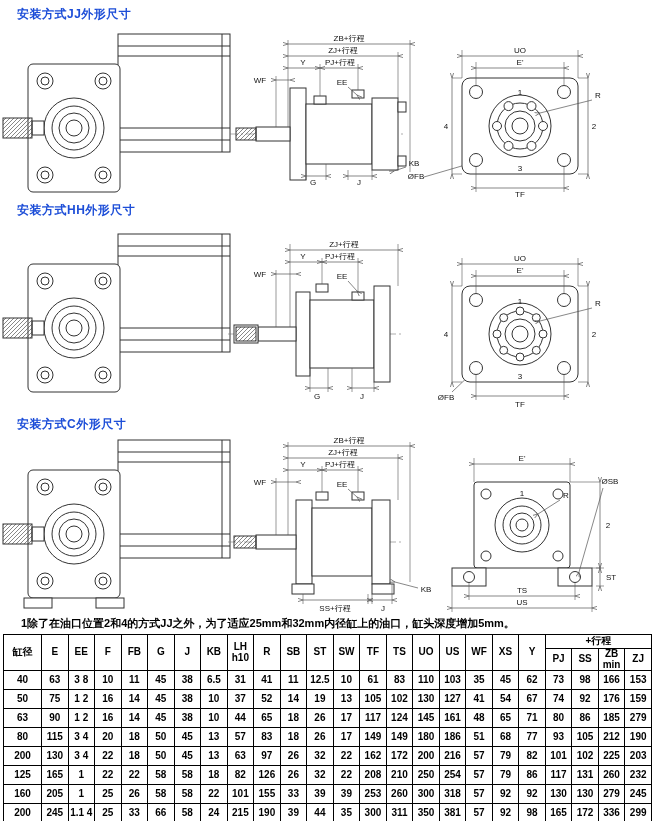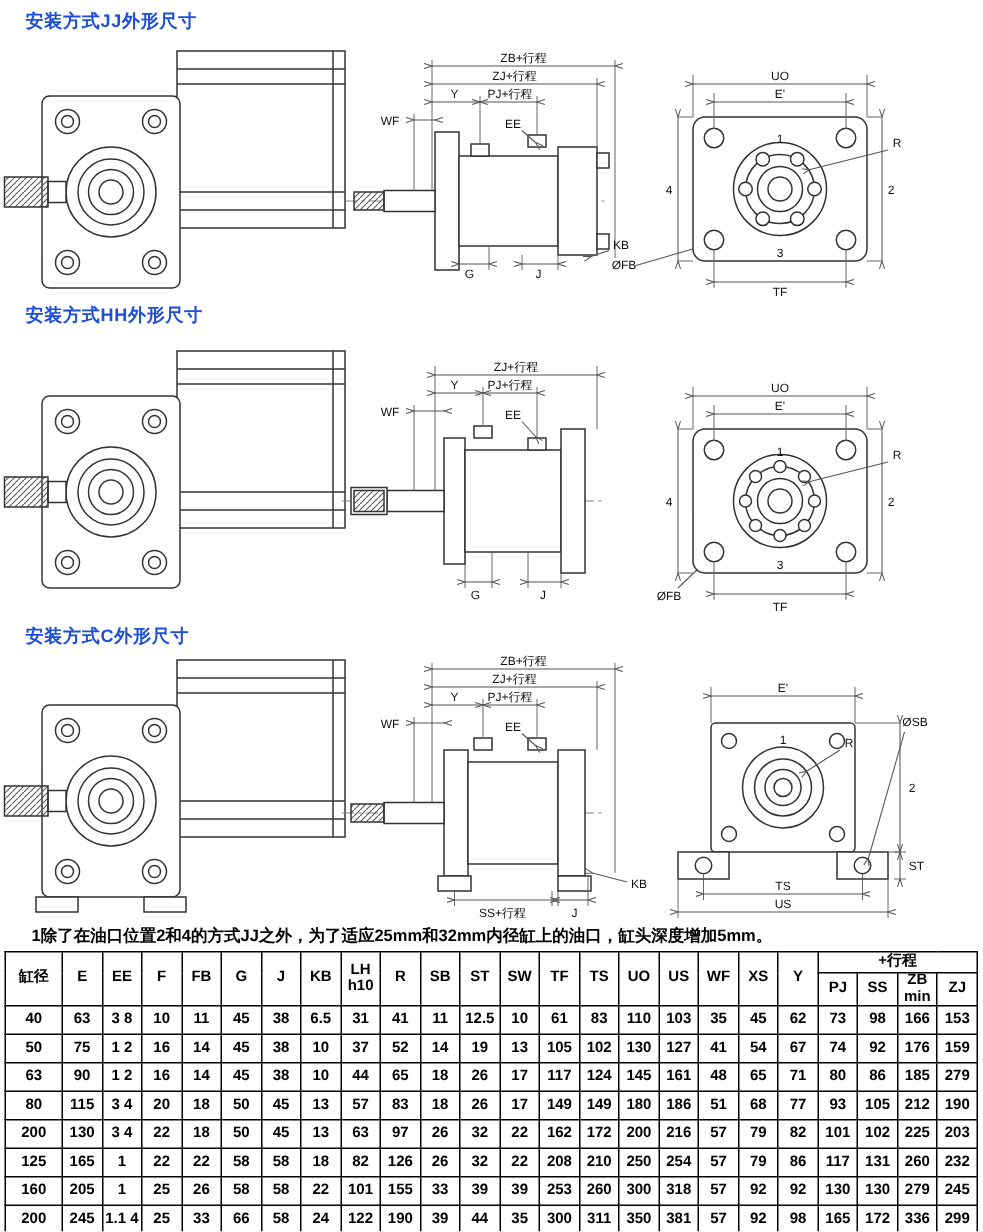--- a/index.html
+++ b/index.html
@@ -657,21 +657,21 @@
         </tr>
         <tr>
           <td>200</td>
           <td>245</td>
           <td>1.1 4</td>
           <td>25</td>
           <td>33</td>
           <td>66</td>
           <td>58</td>
           <td>24</td>
-          <td>122</td>
+          <td>215</td>
           <td>190</td>
           <td>39</td>
           <td>44</td>
           <td>35</td>
           <td>300</td>
           <td>311</td>
           <td>350</td>
           <td>381</td>
           <td>57</td>
           <td>92</td>

